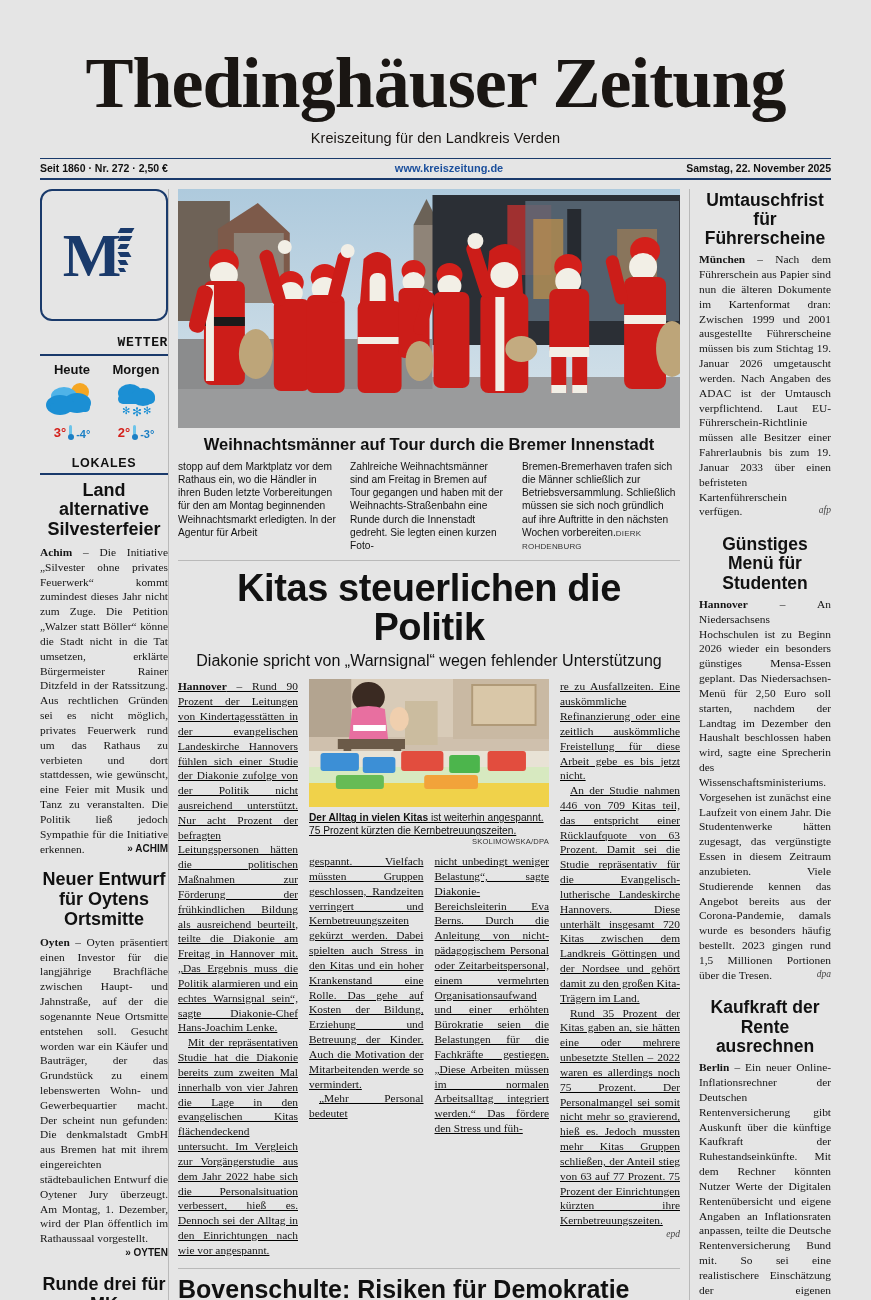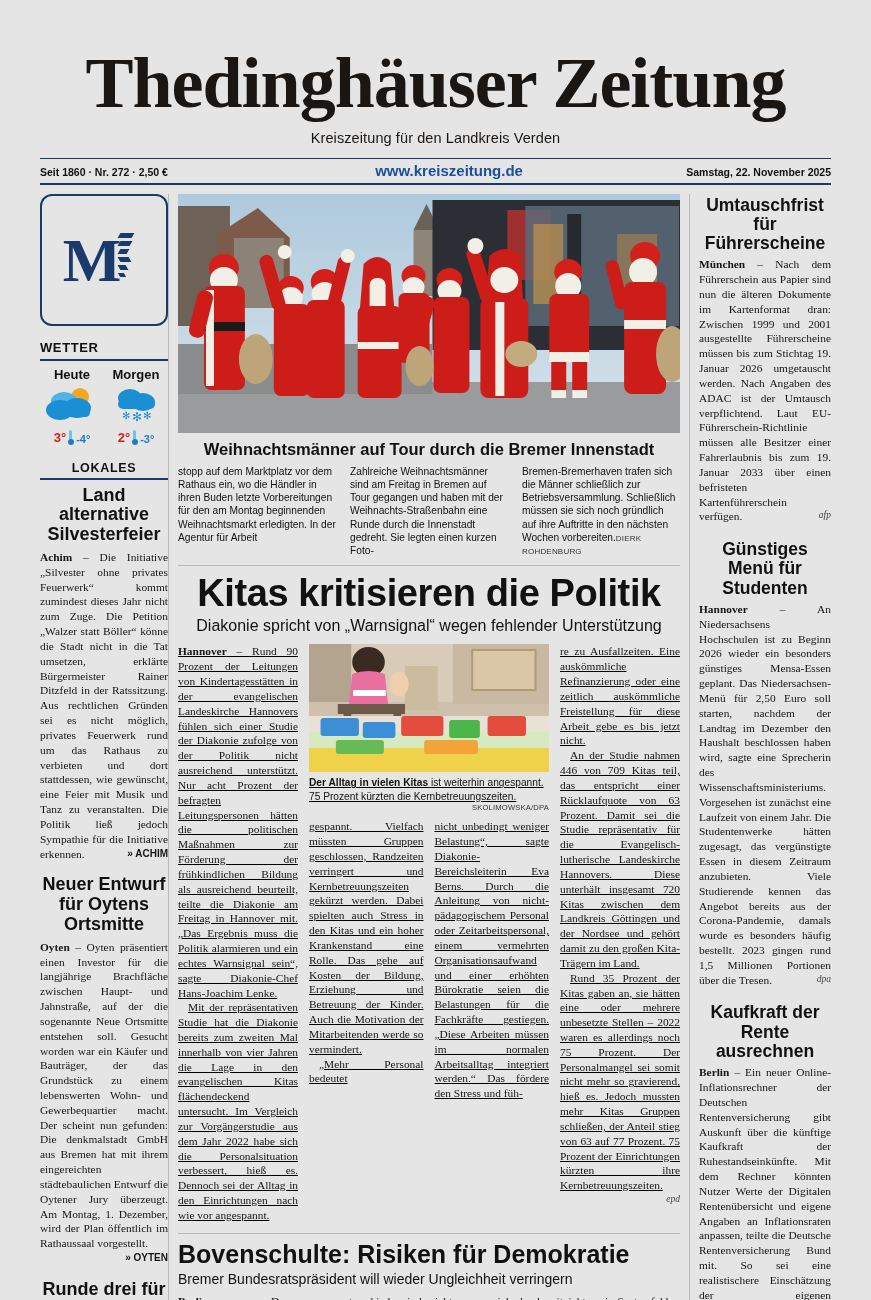--- a/index.html
+++ b/index.html
@@ -21,21 +21,21 @@
   .masthead-sub{
     font-family:"Liberation Sans",sans-serif;font-size:14.5px;color:#1a1613;
     margin-top:11px;letter-spacing:.1px;
   }
   .masthead-rule{border-top:1.6px solid #1a3a6b;margin-top:12px;}
   .masthead-bar{
     display:flex;align-items:baseline;justify-content:space-between;
     font-family:"Liberation Sans",sans-serif;font-size:10.5px;font-weight:700;
     padding:3px 0 4px;color:#111;
   }
-  .masthead-bar .url{color:#1b4f9c;font-size:15px;margin-left:44px;}
+  .masthead-bar .url{color:#1b4f9c;font-size:11px;margin-left:44px;}
   .masthead-rule2{border-top:2.6px solid #1a3a6b;}
 
   
   .grid{display:flex;gap:0;margin-top:9px;}
   .col-left{width:128px;flex:0 0 128px;}
   .col-mid{width:521px;flex:0 0 521px;padding:0 9px;box-sizing:border-box;}
   .col-right{width:142px;flex:0 0 142px;}
 
   .vrule{border-left:.8px solid #b9b9b9;}
 
@@ -54,21 +54,21 @@
   }
   .logo-k span{position:absolute;left:0;background:#1a3a6b;}
   .logo-k .s1{top:2px;width:14px;height:5px;transform:skewX(-30deg);}
   .logo-k .s2{top:10px;width:12px;height:5px;transform:skewX(-30deg);}
   .logo-k .s3{top:18px;width:9px;height:5px;transform:skewX(-30deg);}
   .logo-k .s4{top:26px;width:11px;height:5px;transform:skewX(30deg);}
   .logo-k .s5{top:34px;width:8px;height:5px;transform:skewX(30deg);}
   .logo-k .s6{top:42px;width:6px;height:4px;transform:skewX(30deg);}
 
   .wetter-head{
-    text-align:left;font-family:Liberation Sans, sans-serif;font-weight:700;
+    text-align:right;font-family:Liberation Mono, monospace;font-weight:700;
     font-size:13px;letter-spacing:.6px;margin-top:14px;color:#111;
   }
   .wetter-rule{border-top:2px solid #1a3a6b;margin-top:4px;}
   .wetter-cols{display:flex;margin-top:6px;}
   .wcol{flex:1;text-align:center;}
   .wcol-label{font-family:"Liberation Sans",sans-serif;font-weight:700;font-size:13px;color:#111;}
   .wicon{height:44px;position:relative;margin-top:2px;}
   .temps{font-family:"Liberation Sans",sans-serif;font-weight:700;font-size:13px;margin-top:2px;
     display:flex;align-items:center;justify-content:center;gap:2px;}
   .t-hi{color:#d4201b;}
@@ -348,21 +348,21 @@
 
       <div class="photo-cap-title">Weihnachtsmänner auf Tour durch die Bremer Innenstadt</div>
       <div class="cap-cols">
         <div class="cap-col">stopp auf dem Marktplatz vor dem Rathaus ein, wo die Händler in ihren Buden letzte Vorbereitungen für den am Montag beginnenden Weihnachtsmarkt erledigten. In der Agentur für Arbeit</div>
         <div class="cap-col">Zahlreiche Weihnachtsmänner sind am Freitag in Bremen auf Tour gegangen und haben mit der Weihnachts-Straßenbahn eine Runde durch die Innenstadt gedreht. Sie legten einen kurzen Foto-</div>
         <div class="cap-col"><span>Bremen-Bremerhaven trafen sich die Männer schließlich zur Betriebsversammlung. Schließlich müssen sie sich noch gründlich auf ihre Auftritte in den nächsten Wochen vorbereiten.</span><span class="cap-credit">DIERK ROHDENBURG</span></div>
       </div>
       <div class="hr-thin"></div>
 
       <div>
-        <div class="lead-hl">Kitas kritisieren die Politik</div>
+        <div class="lead-hl">Kitas steuerlichen die Politik</div>
         <div class="lead-sub">Diakonie spricht von „Warnsignal“ wegen fehlender Unterstützung</div>
 
         <div class="lead-cols">
 
           <div class="lead-col">
             <div class="body-txt"><span class="kicker">Hannover</span><span> – Rund 90 Prozent der Leitungen von Kindertagesstätten in der evangelischen Landeskirche Hannovers fühlen sich einer Studie der Diakonie zufolge von der Politik nicht ausreichend unterstützt. Nur acht Prozent der befragten Leitungspersonen hätten die politischen Maßnahmen zur Förderung der frühkindlichen Bildung als ausreichend beurteilt, teilte die Diakonie am Freitag in Hannover mit. „Das Ergebnis muss die Politik alarmieren und ein echtes Warnsignal sein“, sagte Diakonie-Chef Hans-Joachim Lenke.</span></div>
             <div class="body-txt" style="text-indent:10px">Mit der repräsentativen Studie hat die Diakonie bereits zum zweiten Mal innerhalb von vier Jahren die Lage in den evangelischen Kitas flächendeckend untersucht. Im Vergleich zur Vorgängerstudie aus dem Jahr 2022 habe sich die Personalsituation verbessert, hieß es. Dennoch sei der Alltag in den Einrichtungen nach wie vor angespannt.</div>
           </div>
 
           <div class="lead-col wide">

